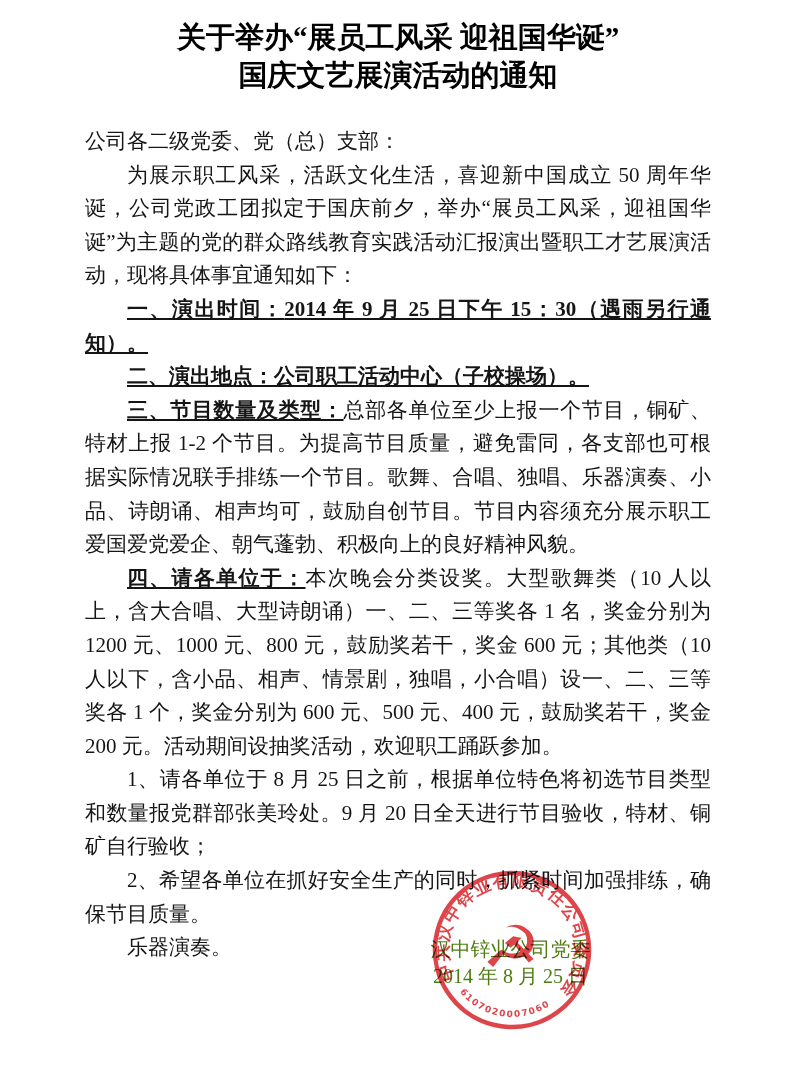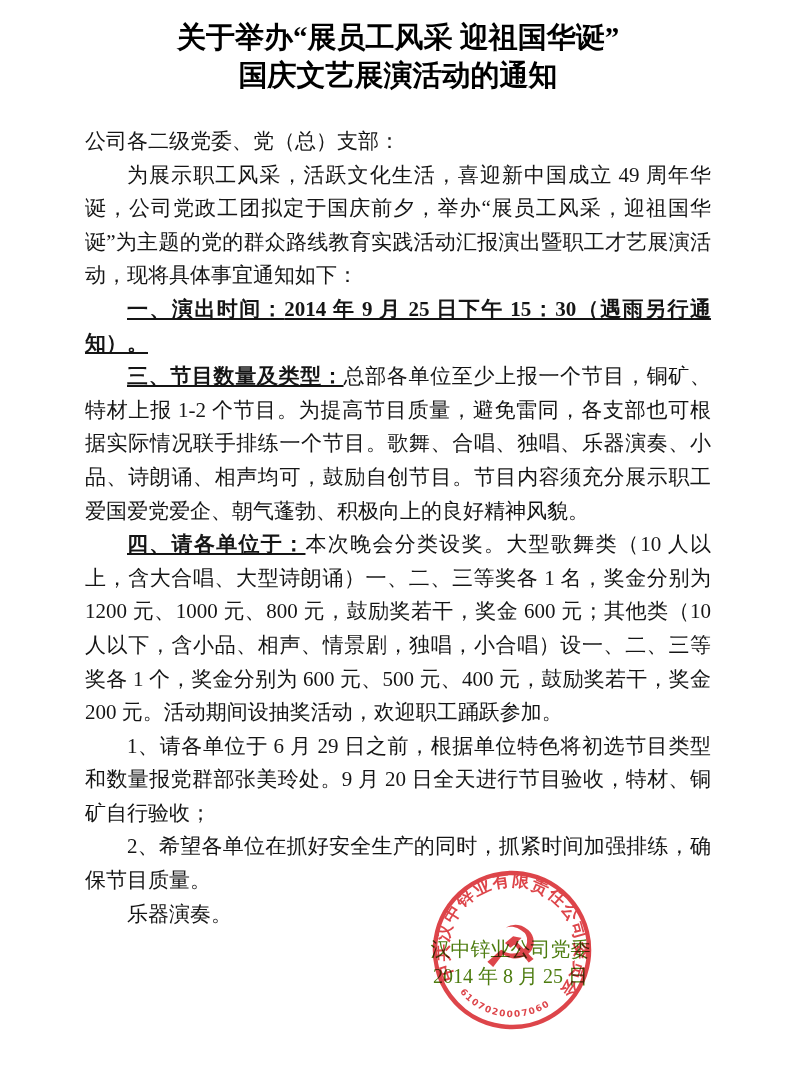--- a/index.html
+++ b/index.html
@@ -82,31 +82,32 @@
   <div class="content">
 
     <h1 class="doc-title">
       <span>关于举办“展员工风采 迎祖国华诞”</span>
       <span>国庆文艺展演活动的通知</span>
     </h1>
 
     <div class="body-text">
       <p class="flush">公司各二级党委、党（总）支部：</p>
 
-      <p>为展示职工风采，活跃文化生活，喜迎新中国成立 49 周年华诞，公司党政工团拟定于国庆前夕，举办“展员工风采，迎祖国华诞”为主题的党的群众路线教育实践活动汇报演出暨职工才艺展演活动，现将具体事宜通知如下：</p>
+      <p>为展示职工风采，活跃文化生活，喜迎新中国成立 50 周年华诞，公司党政工团拟定于国庆前夕，举办“展员工风采，迎祖国华诞”为主题的党的群众路线教育实践活动汇报演出暨职工才艺展演活动，现将具体事宜通知如下：</p>
 
       <p><span class="bold">一、演出时间：</span><span class="bold">2014 年 9 月 25 日下午 15：30（遇雨另行通知）。</span></p>
 
+      <p><span class="bold">二、演出地点：</span><span class="bold">公司职工活动中心（子校操场）。</span></p>
 
       <p><span class="bold">三、节目数量及类型：</span><span>总部各单位至少上报一个节目，铜矿、特材上报 1-2 个节目。为提高节目质量，避免雷同，各支部也可根据实际情况联手排练一个节目。歌舞、合唱、独唱、乐器演奏、小品、诗朗诵、相声均可，鼓励自创节目。节目内容须充分展示职工爱国爱党爱企、朝气蓬勃、积极向上的良好精神风貌。</span></p>
 
       <p><span class="bold">四、请各单位于：</span><span>本次晚会分类设奖。大型歌舞类（10 人以上，含大合唱、大型诗朗诵）一、二、三等奖各 1 名，奖金分别为 1200 元、1000 元、800 元，鼓励奖若干，奖金 600 元；其他类（10 人以下，含小品、相声、情景剧，独唱，小合唱）设一、二、三等奖各 1 个，奖金分别为 600 元、500 元、400 元，鼓励奖若干，奖金 200 元。活动期间设抽奖活动，欢迎职工踊跃参加。</span></p>
 
 
-      <p>1、请各单位于 6 月 29 日之前，根据单位特色将初选节目类型和数量报党群部张美玲处。9 月 20 日全天进行节目验收，特材、铜矿自行验收；</p>
+      <p>1、请各单位于 8 月 25 日之前，根据单位特色将初选节目类型和数量报党群部张美玲处。9 月 20 日全天进行节目验收，特材、铜矿自行验收；</p>
 
       <p>2、希望各单位在抓好安全生产的同时，抓紧时间加强排练，确保节目质量。</p>
 
       <p>乐器演奏。</p>
     </div>
   </div>
 
   <div class="signature">
     <div>汉中锌业公司党委</div>
     <div>2014 年 8 月 25 日</div>

